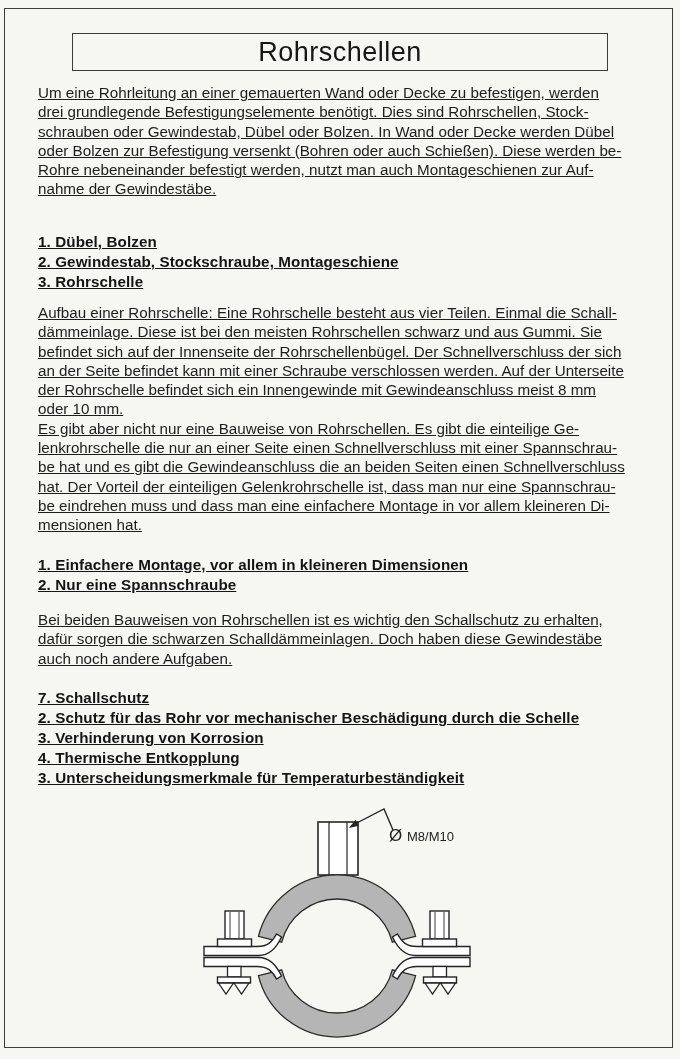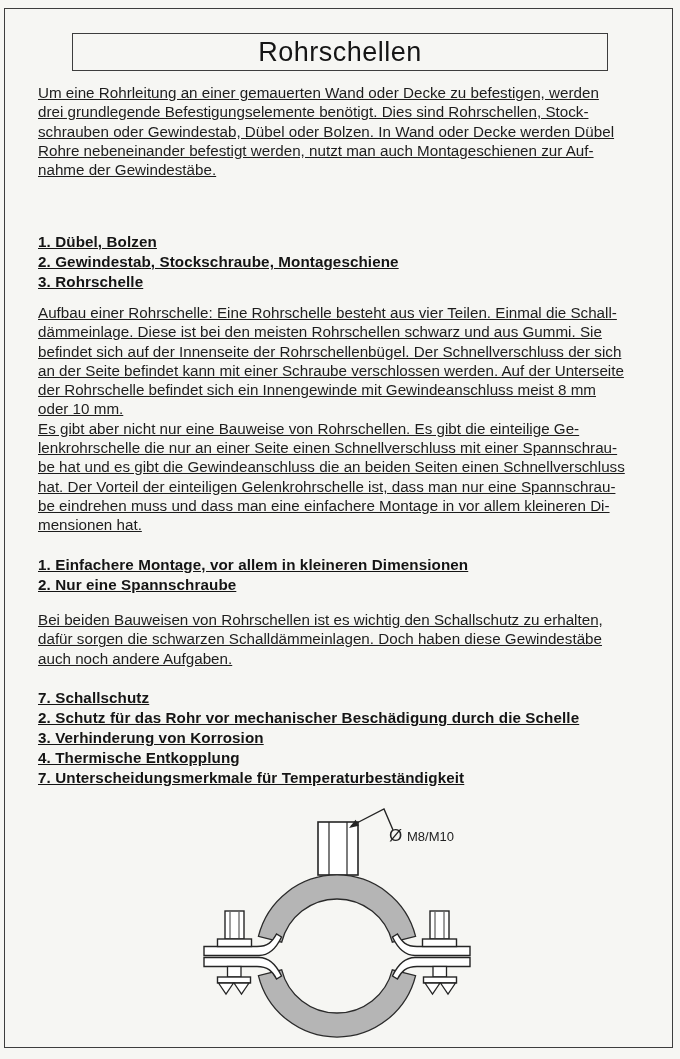--- a/index.html
+++ b/index.html
@@ -43,20 +43,21 @@
   <div class="frame"></div>
 
   <div class="title-box">
     <span>Rohrschellen</span>
   </div>
 
   <div class="tblock" style="top:83px">
     <div class="ln">Um eine Rohrleitung an einer gemauerten Wand oder Decke zu befestigen, werden</div>
     <div class="ln">drei grundlegende Befestigungselemente benötigt. Dies sind Rohrschellen, Stock-</div>
     <div class="ln">schrauben oder Gewindestab, Dübel oder Bolzen. In Wand oder Decke werden Dübel</div>
+    <div class="ln">oder Bolzen zur Befestigung versenkt (Bohren oder auch Schießen). Diese werden be-</div>
     <div class="ln">Rohre nebeneinander befestigt werden, nutzt man auch Montageschienen zur Auf-</div>
     <div class="ln">nahme der Gewindestäbe.</div>
   </div>
 
   <div class="tblock listing" style="top:232px">
     <div class="ln">1. Dübel, Bolzen</div>
     <div class="ln">2. Gewindestab, Stockschraube, Montageschiene</div>
     <div class="ln">3. Rohrschelle</div>
   </div>
 
@@ -84,21 +85,21 @@
     <div class="ln">Bei beiden Bauweisen von Rohrschellen ist es wichtig den Schallschutz zu erhalten,</div>
     <div class="ln">dafür sorgen die schwarzen Schalldämmeinlagen. Doch haben diese Gewindestäbe</div>
     <div class="ln">auch noch andere Aufgaben.</div>
   </div>
 
   <div class="tblock listing" style="top:688px">
     <div class="ln">7. Schallschutz</div>
     <div class="ln">2. Schutz für das Rohr vor mechanischer Beschädigung durch die Schelle</div>
     <div class="ln">3. Verhinderung von Korrosion</div>
     <div class="ln">4. Thermische Entkopplung</div>
-    <div class="ln">7. Unterscheidungsmerkmale für Temperaturbeständigkeit</div>
+    <div class="ln">3. Unterscheidungsmerkmale für Temperaturbeständigkeit</div>
   </div>
 
   <svg class="diagram" width="310" height="248" viewBox="185 800 310 248">
     <defs>
       <g id="closure">
 
         <path d="M 470 946.5 L 417 946.5 C 406 946.5 401.5 941.5 397.5 934 L 392.5 937 C 396.5 945.5 403 955.5 415 955.5 L 470 955.5 Z" fill="#ffffff" stroke="#252525" stroke-width="1.4"></path>
 
         <path d="M 470 957.5 L 415 957.5 C 403 957.5 396.5 967.5 392.5 976 L 397.5 979 C 401.5 971.5 406 966.5 417 966.5 L 470 966.5 Z" fill="#ffffff" stroke="#252525" stroke-width="1.4"></path>
 

